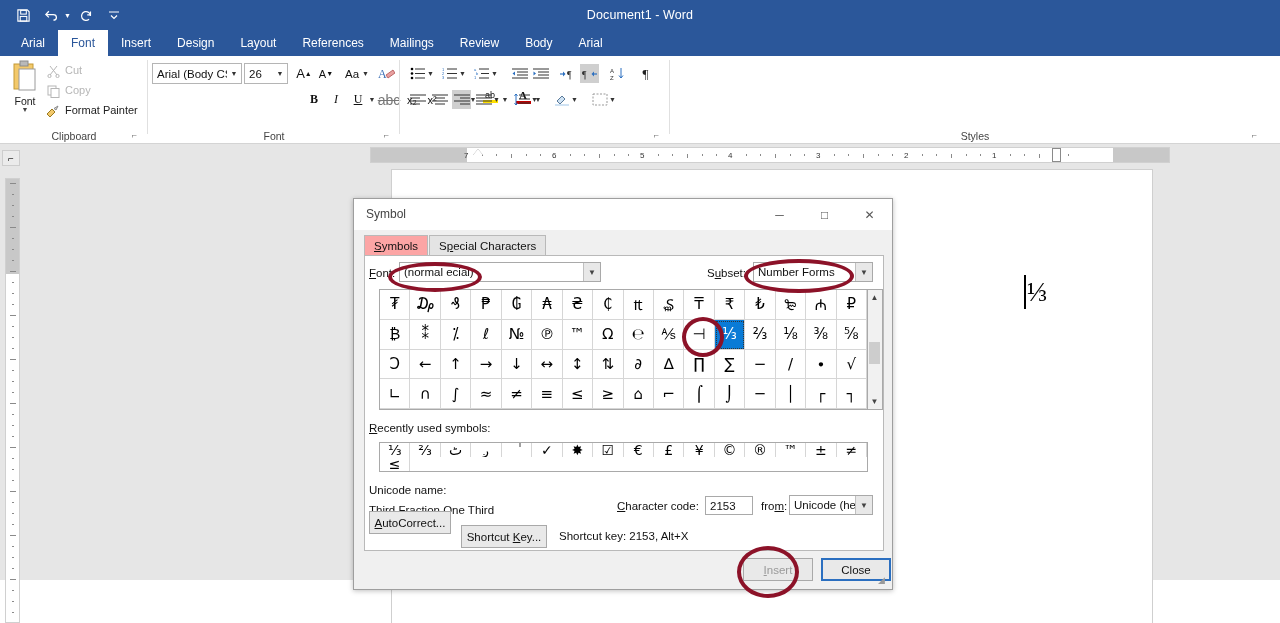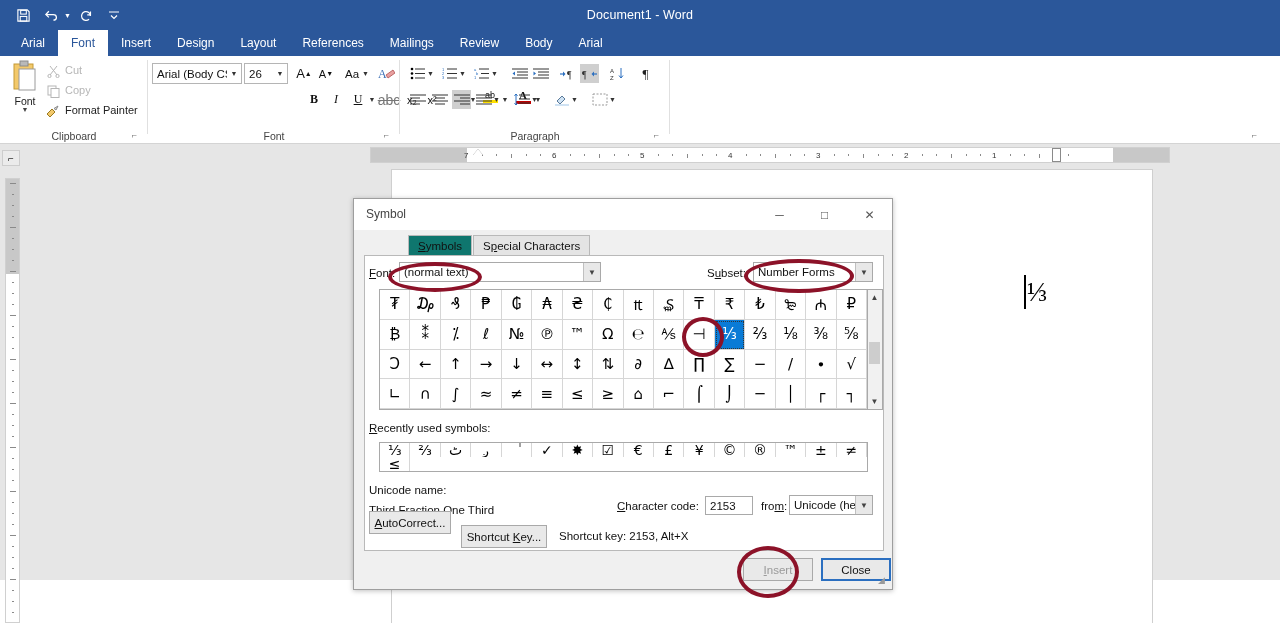--- a/index.html
+++ b/index.html
@@ -134,21 +134,21 @@
   .dlg-title .t { position: absolute; left: 12px; top: 8px; font-size: 12px; color: #444; }
   .dlg-wbtn {
     position: absolute; top: 0; width: 45px; height: 31px;
     display: flex; align-items: center; justify-content: center; font-size: 12px; color: #555;
   }
   .dlg-tabs { position: absolute; left: 10px; top: 36px; height: 21px; display: flex; }
   .dtab {
     padding: 0 9px; height: 21px; line-height: 20px; font-size: 11.5px; color: #111;
     border: 1px solid #b9b9b9; border-bottom: none; background: #e4e4e4; margin-right: 1px;
   }
-  .dtab.active { background: #0f766e; margin-left: 44px; }
+  .dtab.active { background: #fca5a5; }
   .dlg-panel {
     position: absolute; left: 10px; top: 56px; width: 520px; height: 296px;
     background: #ffffff; border: 1px solid #b9b9b9;
   }
   .lbl { position: absolute; font-size: 11.5px; color: #111; }
   .combo {
     position: absolute; height: 20px; border: 1px solid #a9a9a9; background: #ffffff;
     display: flex; align-items: center;
   }
   .combo .cv { flex: 1; padding-left: 4px; font-size: 11.5px; color: #111; white-space: nowrap; overflow: hidden; }
@@ -479,27 +479,27 @@
         </div>
       <div class="pg-btn" style="left:190px;top:34px">
         <svg width="16" height="13" viewBox="0 0 16 13">
             <rect x="1" y="1" width="14" height="11" fill="none" stroke="#999" stroke-dasharray="2 1.5"></rect>
           </svg>
       </div>
       <div class="pg-btn" style="left:208px;top:34px;width:9px">
           <span class="mini-caret">▼</span>
         </div>
 
-      <div class="grp-label">Paragraph</div>
       <div class="dlg-launch" style="right:8px">⌐</div>
       <div class="grp-sep" style="right:0"></div>
     </div>
 
     <div class="grp" style="left:670px;width:610px">
 
+      <div class="grp-label">Styles</div>
       <div class="dlg-launch" style="right:20px">⌐</div>
     </div>
   </div>
 
   <div class="corner-btn">⌐</div>
   <div class="hruler" id="hruler">
       <div class="hr-margin" style="left: 0px; width: 96px;"></div>
       <div class="hr-margin" style="right: 0px; width: 56px;"></div>
       <div class="hr-major" style="left: 93px;">7</div>
       <div class="hr-tick" style="left: 110.667px; height: 2px;"></div>
@@ -606,21 +606,21 @@
 
     <div class="dlg-tabs">
       <div class="dtab active"><u>S</u><span>ymbols</span></div>
       <div class="dtab">S<u>p</u><span>ecial Characters</span></div>
     </div>
 
     <div class="dlg-panel">
 
       <div class="lbl" style="left:4px;top:11px"><u>F</u>ont:</div>
       <div class="combo" style="left:34px;top:6px;width:202px">
-        <span class="cv">(normal text)</span>
+        <span class="cv">(normal ecial)</span>
         <span class="cb">▼</span>
       </div>
       <div class="lbl" style="left:342px;top:11px">S<u>u</u>bset:</div>
       <div class="combo" style="left:388px;top:6px;width:120px">
         <span class="cv">Number Forms</span>
         <span class="cb">▼</span>
       </div>
 
       <div class="grid" id="symbol-grid">
           <div class="cell">₮</div>

